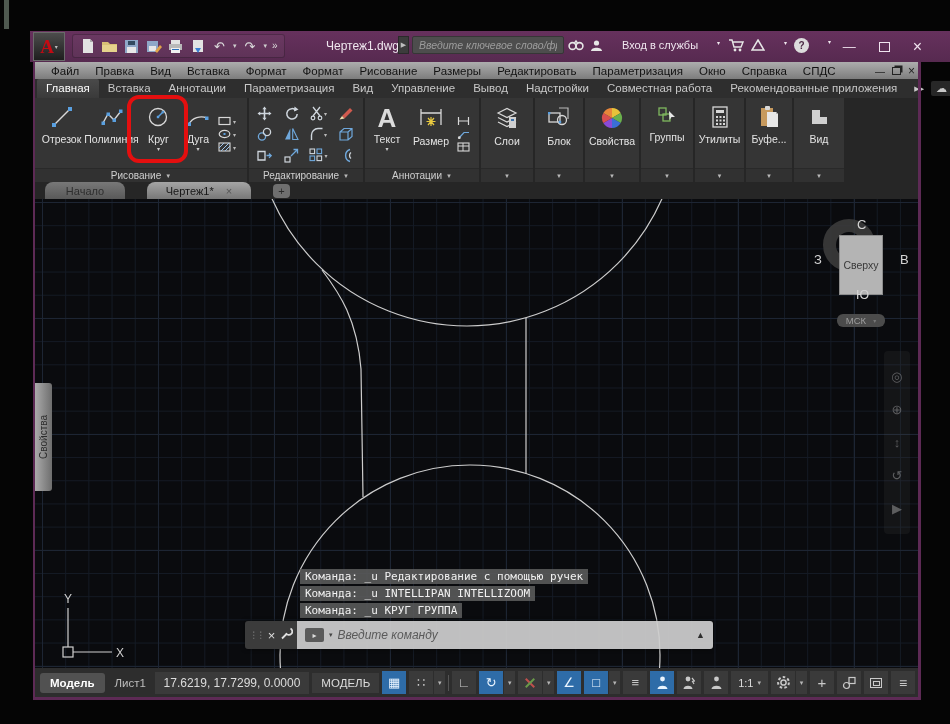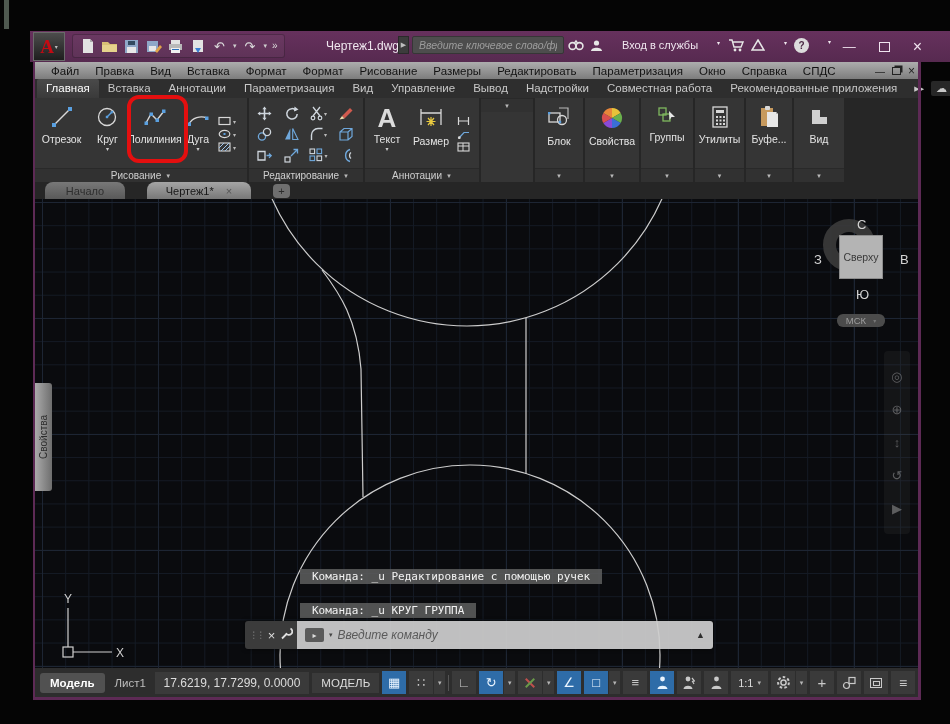--- a/index.html
+++ b/index.html
@@ -88,31 +88,31 @@
       linear-gradient(#1d2533 1px,transparent 1px),linear-gradient(90deg,#1d2533 1px,transparent 1px),
       linear-gradient(#141a24 1px,transparent 1px),linear-gradient(90deg,#141a24 1px,transparent 1px);
     background-size:116px 116px,116px 116px,23.2px 23.2px,23.2px 23.2px;background-position:7px 3px}
   .geom{position:absolute;left:0;top:0}
   .propstab{position:absolute;left:0;top:184px;width:17px;height:108px;
     background:linear-gradient(90deg,#ababab,#6e6e6e);border-radius:0 3px 3px 0;
     display:flex;align-items:center;justify-content:center}
   .propstab span{writing-mode:vertical-rl;transform:rotate(180deg);font-size:10px;color:#2c2c2c}
   .vcube{position:absolute;left:785px;top:12px;width:84px;height:122px}
   .vring{position:absolute;left:3px;top:8px;width:52px;height:52px;border:13px solid rgba(60,60,60,.88);border-radius:50%}
-  .vface{position:absolute;left:19px;top:24px;width:44px;height:44px;background:#b4b4b4;border:1px solid #8d8d8d;
+  .vface{position:absolute;left:19px;top:24px;width:44px;height:60px;background:#b4b4b4;border:1px solid #8d8d8d;
     display:flex;align-items:center;justify-content:center;font-size:10.5px;color:#3a3a3a}
   .vl{position:absolute;color:#d4d4d4;font-size:13px}
   .wcs{position:absolute;left:17px;top:103px;width:48px;height:13px;background:#4b4b4b;border-radius:6px;
     display:flex;align-items:center;justify-content:center;gap:7px;font-size:9.5px;color:#9d9d9d}
   .wcs i{font-style:normal;font-size:6px;color:#777}
   .navbar{position:absolute;left:849px;top:152px;width:26px;height:183px;background:rgba(95,95,95,.22);
     border-radius:4px;display:flex;flex-direction:column;align-items:center;justify-content:space-evenly;
     color:#a0a0a0;opacity:.55;font-size:13px}
   .crow{position:absolute;left:265px;font:11px "DejaVu Sans Mono",monospace;color:#f2f2f2;
-    background:rgba(98,98,98,.82);padding:1px 12px;white-space:nowrap}
+    background:rgba(98,98,98,.82);padding:1px 5px;white-space:nowrap}
   .cmdbar{position:absolute;left:210px;top:422px;width:468px;height:28px;display:flex;border-radius:3px;
     overflow:hidden;box-shadow:0 0 4px rgba(0,0,0,.6)}
   .cmd-left{width:52px;background:#3b3b3b;display:flex;align-items:center;justify-content:space-evenly;color:#dedede}
   .grip{color:#8a8a8a;font-size:9px;letter-spacing:-2px}
   .cmd-x{font-size:13px}
   .cmd-field{flex:1;background:rgba(205,205,205,.93);display:flex;align-items:center;gap:5px;padding:0 8px}
   .chip{width:19px;height:14px;background:#5a5a5a;border-radius:2px;color:#ddd;font-size:8px;
     display:flex;align-items:center;justify-content:center}
   .chipdd{font-size:7px;color:#444}
   .cmdinput{flex:1;border:none;background:transparent;font-size:12px;font-style:italic;color:#4c1d95;outline:none}
@@ -301,41 +301,41 @@
       <div class="pbody">
         <div class="bb" style="width:49px">
           <span>
             <svg width="24" height="24">
                 <line x1="4" y1="20" x2="20" y2="4" stroke="#d8d8d8" stroke-width="1.4"></line>
                 <rect x="2" y="18" width="4" height="4" fill="#5aa0e0"></rect>
                 <rect x="18" y="2" width="4" height="4" fill="#5aa0e0"></rect>
               </svg></span>
           <span>Отрезок</span>
         </div>
-        <div class="bb" style="width:43px">
-          <span>
-            <svg width="24" height="24">
-                <circle cx="11" cy="12" r="8.5" fill="none" stroke="#d8d8d8" stroke-width="1.3"></circle>
-                <line x1="11" y1="12" x2="17" y2="6" stroke="#5aa0e0" stroke-width="1.4"></line>
-                <path d="M17 6 l-3 .8 L16.2 9 Z" fill="#5aa0e0"></path>
-                <rect x="9.8" y="10.8" width="2.4" height="2.4" fill="#5aa0e0"></rect>
-              </svg></span>
-          <span>Круг</span>
-          <span class="dd">▾</span>
-        </div>
         <div class="bb" style="width:51px">
           <span>
             <svg width="24" height="24">
                 <path d="M3 18 L8 9 L14 15 L21 6" fill="none" stroke="#d8d8d8" stroke-width="1.4"></path>
                 <rect x="1.5" y="16.5" width="3.5" height="3.5" fill="#5aa0e0"></rect>
                 <rect x="6.5" y="7.5" width="3.5" height="3.5" fill="#5aa0e0"></rect>
                 <rect x="12.5" y="13.5" width="3.5" height="3.5" fill="#5aa0e0"></rect>
                 <rect x="19" y="4.5" width="3.5" height="3.5" fill="#5aa0e0"></rect>
               </svg></span>
           <span>Полилиния</span>
+        </div>
+        <div class="bb" style="width:43px">
+          <span>
+            <svg width="24" height="24">
+                <circle cx="11" cy="12" r="8.5" fill="none" stroke="#d8d8d8" stroke-width="1.3"></circle>
+                <line x1="11" y1="12" x2="17" y2="6" stroke="#5aa0e0" stroke-width="1.4"></line>
+                <path d="M17 6 l-3 .8 L16.2 9 Z" fill="#5aa0e0"></path>
+                <rect x="9.8" y="10.8" width="2.4" height="2.4" fill="#5aa0e0"></rect>
+              </svg></span>
+          <span>Круг</span>
+          <span class="dd">▾</span>
         </div>
         <div class="bb" style="width:36px">
           <span>
             <svg width="24" height="24">
                 <path d="M3 19 A 14 13 0 0 1 21 13" fill="none" stroke="#d8d8d8" stroke-width="1.4"></path>
                 <rect x="1.5" y="17.5" width="3.5" height="3.5" fill="#5aa0e0"></rect>
                 <rect x="19" y="11.5" width="3.5" height="3.5" fill="#5aa0e0"></rect>
               </svg></span>
           <span>Дуга</span>
           <span class="dd">▾</span>
@@ -488,20 +488,33 @@
             </span>
         </div>
       </div>
       <div class="plabel">
         <span>Аннотации</span>
         <span class="pdd">▼</span>
       </div>
     </div>
 
     <div class="panel" style="width:52px">
+      <div class="pbody">
+          <div class="bb" style="width:100%">
+        <span>
+          <svg width="26" height="26">
+                <path d="M4 8 L13 3.5 L22 8 L13 12.5 Z" fill="none" stroke="#d8d8d8" stroke-width="1.2"></path>
+                <path d="M4 12.5 L13 17 L22 12.5" fill="none" stroke="#d8d8d8" stroke-width="1.2"></path>
+                <path d="M4 17 L13 21.5 L22 17" fill="none" stroke="#d8d8d8" stroke-width="1.2"></path>
+                <rect x="15" y="12" width="7" height="11" fill="#cfcfcf"></rect>
+                <rect x="17" y="14" width="3" height="2" fill="#3a6fa8"></rect>
+              </svg></span>
+        <span>Слои</span>
+      </div>
+        </div>
       <div class="plabel">
         <span class="pdd">▼</span>
       </div>
     </div>
 
     <div class="panel" style="width:48px">
       <div class="pbody">
           <div class="bb" style="width:100%">
         <span>
           <svg width="26" height="26">
@@ -670,20 +683,21 @@
 
     <div class="navbar">
       <span>◎</span>
       <span>⊕</span>
       <span>↕</span>
       <span>↺</span>
       <span>▶</span>
     </div>
 
     <div class="crow" style="top:370px">Команда: _u Редактирование с помощью ручек</div>
+    <div class="crow" style="top:387px">Команда: _u INTELLIPAN INTELLIZOOM</div>
     <div class="crow" style="top:404px">Команда: _u КРУГ ГРУППА</div>
 
     <div class="cmdbar">
       <div class="cmd-left">
         <span class="grip">⋮⋮</span>
         <span class="cmd-x">×</span>
         <span>
           <svg width="13" height="13">
               <path d="M2 11.5 L7 6.5 M10.5 1.5 a3.4 3.4 0 1 1 -4.6 4.6" fill="none" stroke="#dedede" stroke-width="1.8"></path>
             </svg></span>

